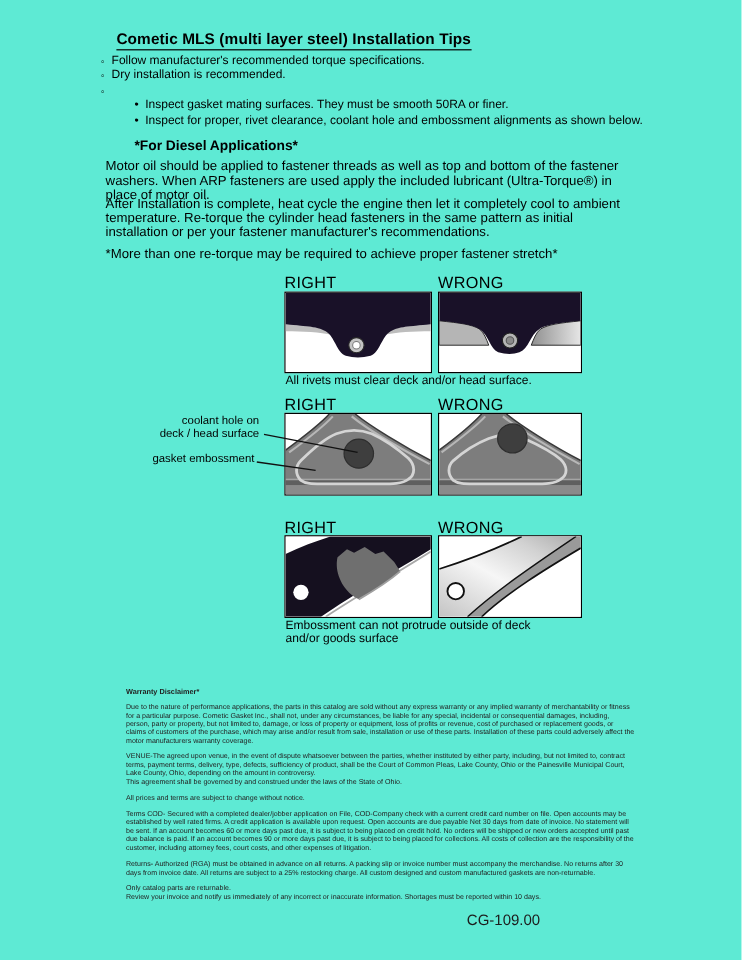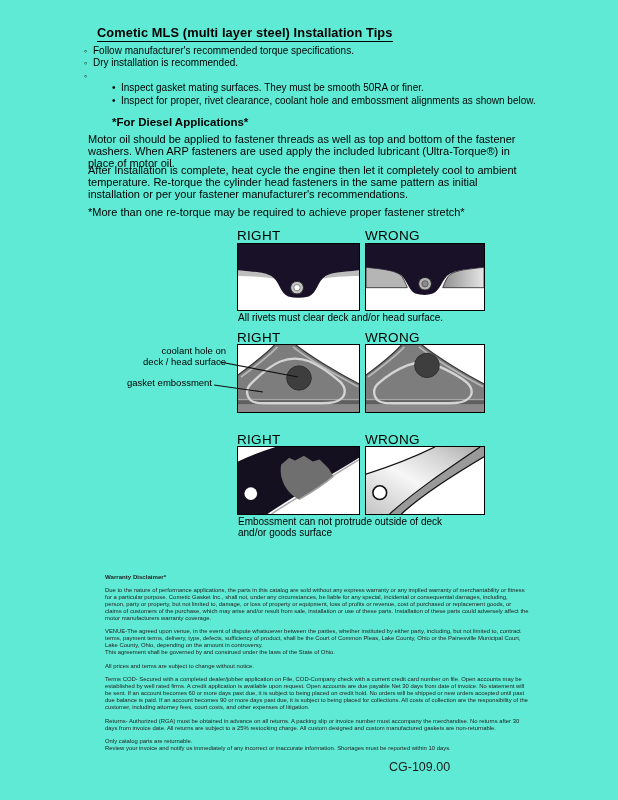--- a/index.html
+++ b/index.html
@@ -96,21 +96,21 @@
       <circle cx="60" cy="41" r="6.5" fill="#b5b5b5" stroke="#222" stroke-width="1"></circle>
       <circle cx="60" cy="41" r="3.2" fill="#8a8a8a" stroke="#555" stroke-width="0.9"></circle>
     </svg>
   </div>
 
   <div class="caption" style="top:313px;">All rivets must clear deck and/or head surface.</div>
 
   <div class="flabel" style="left:237px;top:330px;width:123px;">RIGHT</div>
   <div class="flabel" style="left:365px;top:330px;width:120px;">WRONG</div>
 
-  <div class="ann" style="left:126px;top:345px;width:100px;">
+  <div class="ann" style="left:116px;top:345px;width:100px;">
     <div>coolant hole on</div>
     <div>deck / head surface</div>
   </div>
   <div class="ann" style="left:108px;top:377px;width:104px;">gasket embossment</div>
 
   <div class="frame" style="left:237px;top:344px;width:123px;height:69px;">
     <svg viewBox="0 0 123 69" preserveAspectRatio="none">
       <rect x="0" y="0" width="123" height="69" fill="#7d7d7d"></rect>
       <rect x="0" y="55.5" width="123" height="1.4" fill="#a5a5a5"></rect>
       <rect x="0" y="57" width="123" height="4" fill="#5f5f5f"></rect>

